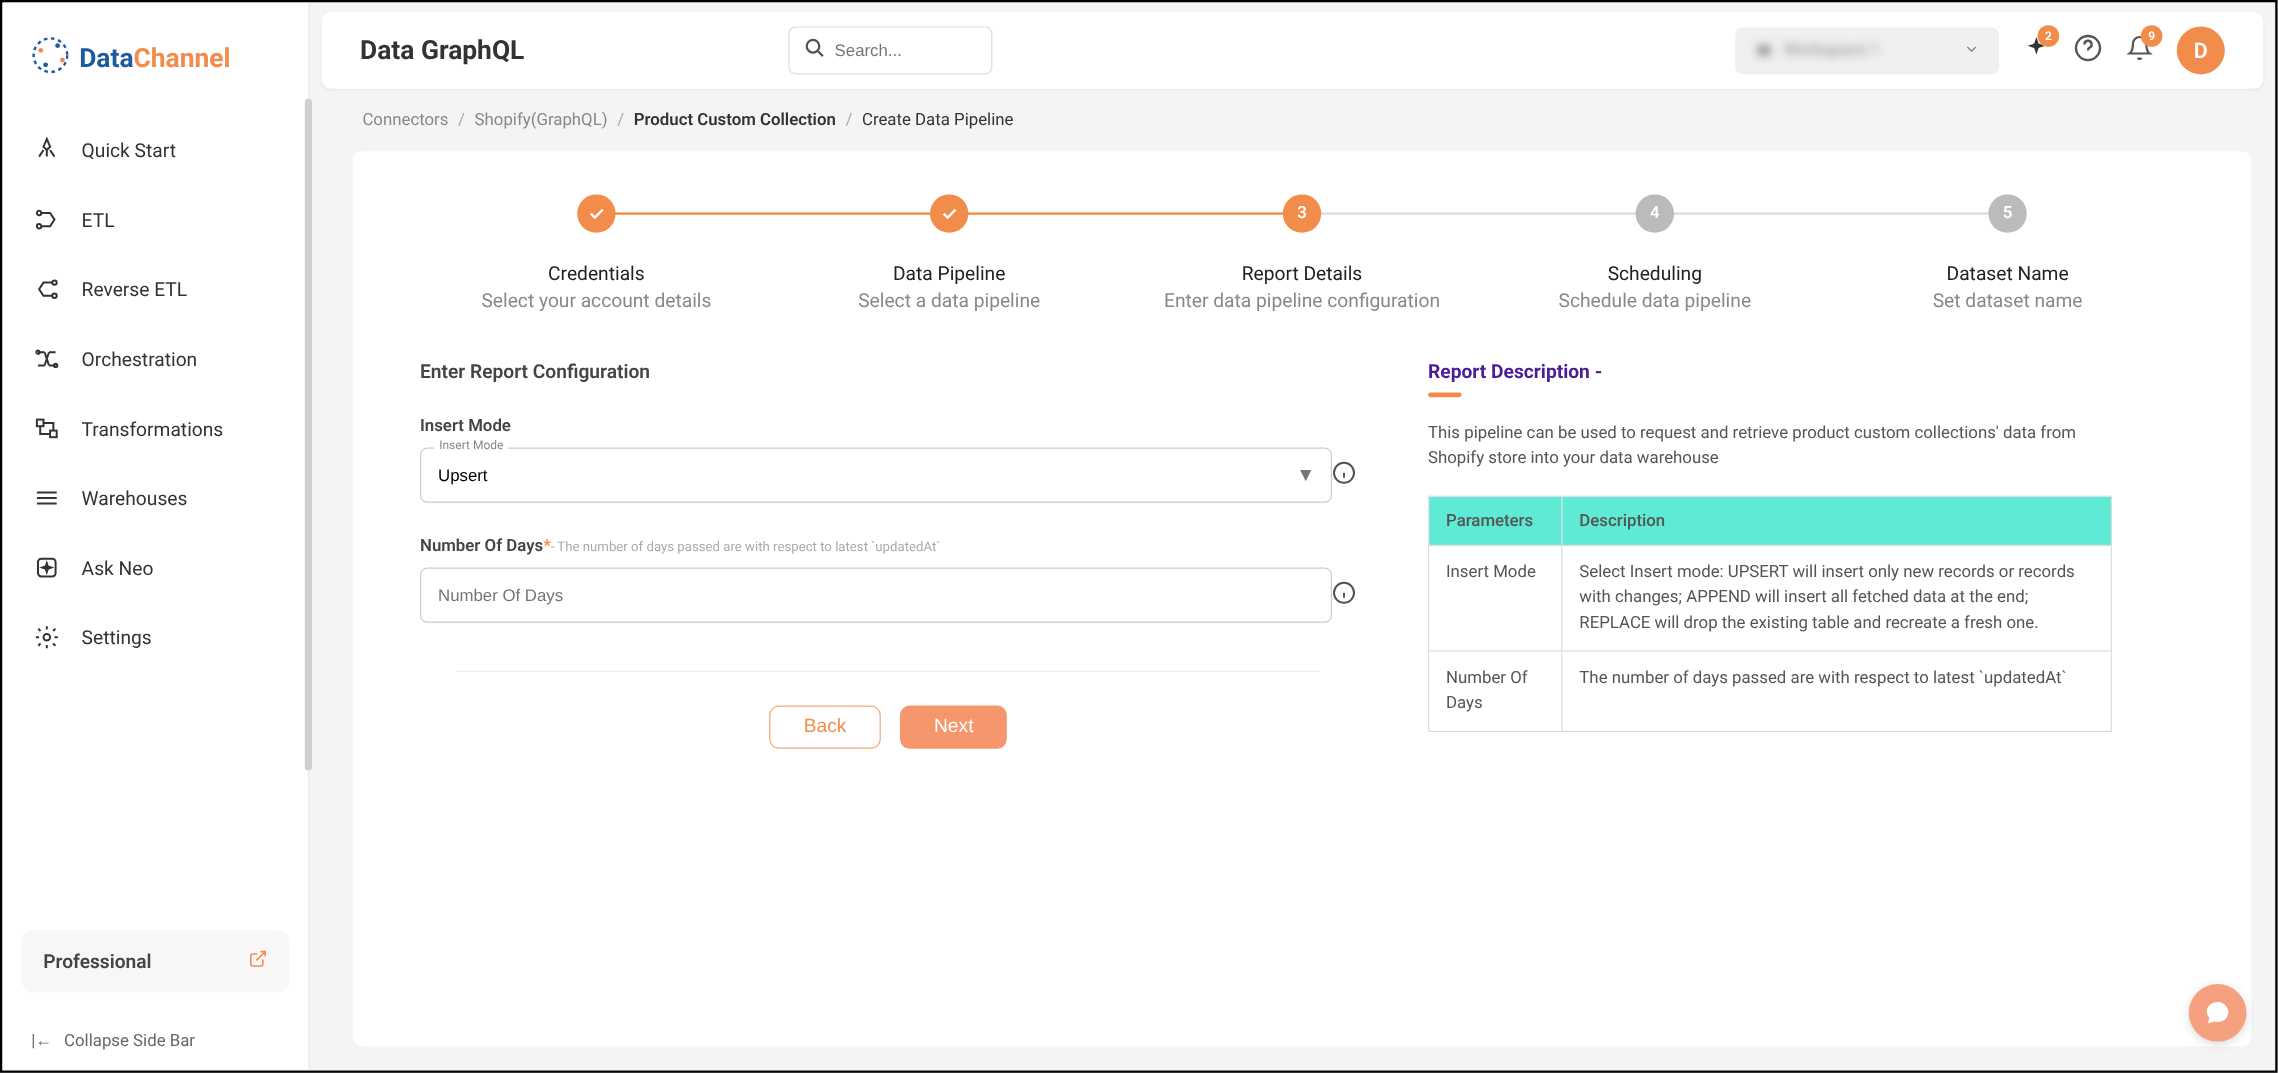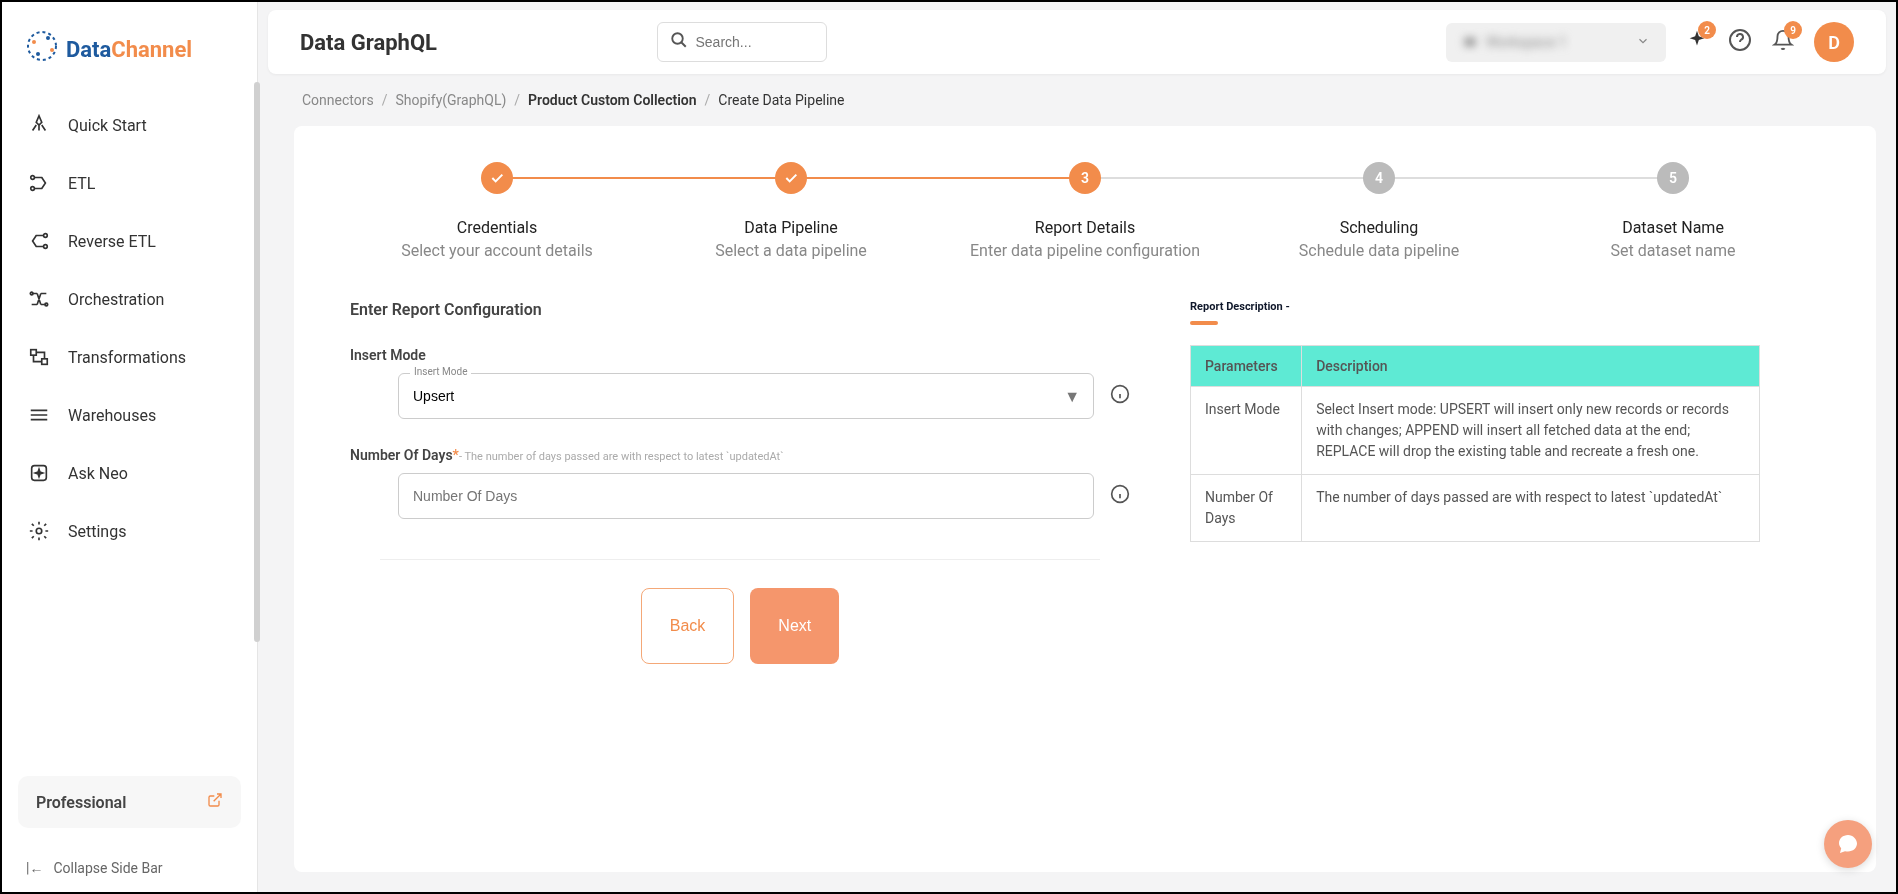--- a/index.html
+++ b/index.html
@@ -48,33 +48,33 @@
 .step-line.pending { background: #ddd; }
 .step-title { margin-top: 24px; font-size: 16px; color: #222; }
 .step-subtitle { margin-top: 4px; font-size: 16px; color: #888; }
 .form-area { display: flex; gap: 60px; }
 .form-left { flex: 1; max-width: 780px; }
 .form-right { width: 570px; }
 .section-title { font-size: 16px; font-weight: 600; color: #444; margin-bottom: 28px; }
 .field { margin-bottom: 28px; }
 .field-label { font-size: 14px; font-weight: 600; color: #444; display: block; margin-bottom: 10px; }
 .field-hint { font-size: 11px; color: #aaa; font-weight: 400; }
-.field-row { display: flex; align-items: center; gap: 16px; margin-left: 48px; }
+.field-row { display: flex; align-items: center; gap: 0; }
 .select-wrapper { flex: 1; position: relative; }
 .select { width: 100%; padding: 14px 14px; border: 1px solid #ccc; border-radius: 6px; font-size: 14px; background: #fff; appearance: none; cursor: pointer; }
 .select-wrapper::before { content: 'Insert Mode'; position: absolute; top: -7px; left: 12px; background: #fff; padding: 0 4px; font-size: 10px; color: #888; }
 .select-arrow { position: absolute; right: 14px; top: 50%; transform: translateY(-50%); pointer-events: none; color: #777; }
 .info-icon { color: #555; cursor: pointer; }
 .input { width: 100%; padding: 14px; border: 1px solid #ccc; border-radius: 6px; font-size: 14px; }
 .divider { border: none; border-top: 1px solid #eee; margin: 40px 30px 28px; }
 .button-row { display: flex; justify-content: center; gap: 16px; }
-.btn { padding: 28px 28px; border-radius: 8px; font-size: 16px; font-weight: 500; cursor: pointer; border: none; }
+.btn { padding: 8px 28px; border-radius: 8px; font-size: 16px; font-weight: 500; cursor: pointer; border: none; }
 .btn-back { background: #fff; border: 1px solid #f4a878; color: #f28c4b; }
 .btn-next { background: #f5966c; color: #fff; }
-.desc-title { font-size: 11px; font-weight: 700; color: #0f172a; margin-bottom: 8px; }
+.desc-title { font-size: 16px; font-weight: 700; color: #4c1d95; margin-bottom: 8px; }
 .desc-underline { width: 28px; height: 4px; background: #f28c4b; border-radius: 2px; margin-bottom: 20px; }
 .desc-text { font-size: 14px; color: #555; margin-bottom: 20px; line-height: 1.5; }
 .param-table { width: 100%; border: 1px solid #ddd; border-collapse: collapse; font-size: 14px; }
 .param-table th { background: #5eead4; padding: 12px 14px; text-align: left; font-weight: 500; color: #555; border: 1px solid #ddd; }
 .param-table td { padding: 12px 14px; border: 1px solid #ddd; color: #555; vertical-align: top; line-height: 1.5; }
 .chat-bubble { position: absolute; bottom: 24px; right: 24px; width: 48px; height: 48px; border-radius: 50%; background: #f5a07e; display: flex; align-items: center; justify-content: center; color: #fff; cursor: pointer; box-shadow: 0 2px 8px rgba(0,0,0,0.15); }
 .req { color: #f28c4b; }
 </style>
 </head>
 <body>
@@ -308,20 +308,21 @@
           </div>
           <hr class="divider">
           <div class="button-row">
             <button class="btn btn-back">Back</button>
             <button class="btn btn-next">Next</button>
           </div>
         </div>
         <div class="form-right">
           <div class="desc-title">Report Description -</div>
           <div class="desc-underline"></div>
+          <div class="desc-text">This pipeline can be used to request and retrieve product custom collections' data from Shopify store into your data warehouse</div>
           <table class="param-table">
             <thead>
                 <tr>
               <th>Parameters</th>
               <th>Description</th>
             </tr>
               </thead>
             <tbody>
               <tr>
                 <td>Insert Mode</td>

